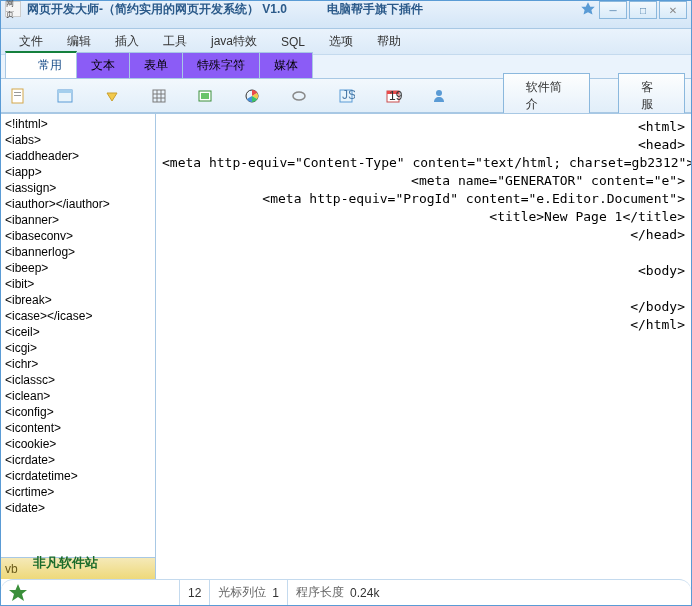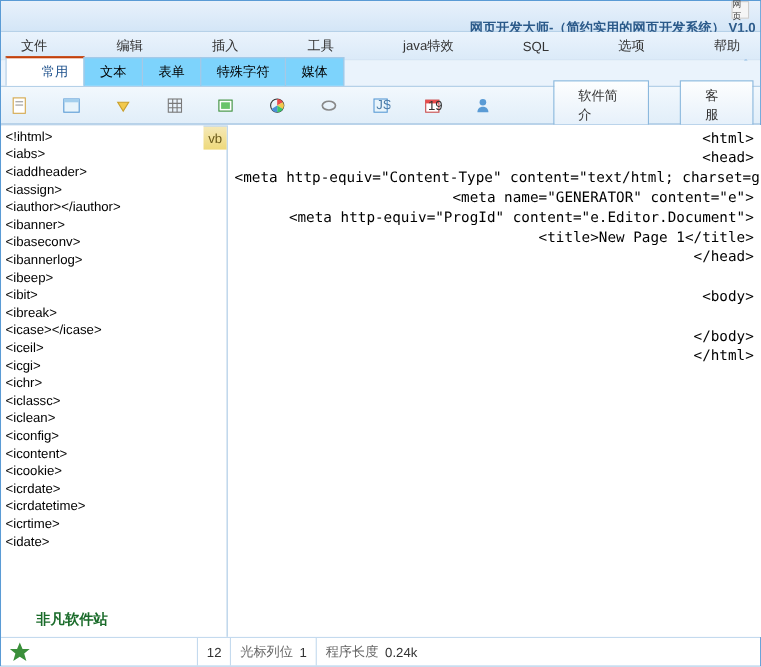--- a/index.html
+++ b/index.html
@@ -1,42 +1,42 @@
 <!DOCTYPE html>
 <html><head>
 <meta charset="utf-8">
 <style>
 * { margin: 0; padding: 0; box-sizing: border-box; font-family: "SimSun", "Microsoft YaHei", sans-serif; font-size: 12px; }
 body { background: #f0f0f0; width: 692px; height: 606px; overflow: hidden; }
 .window { width: 692px; height: 606px; background: #fff; border: 1px solid #5a9bd5; display: flex; flex-direction: column; }
-.titlebar { height: 28px; background: linear-gradient(to bottom, #e8f1fb, #d4e6f7); display: flex; align-items: flex-end; padding: 0 4px; border-bottom: 1px solid #a8c8e4; flex-direction: column; }
+.titlebar { height: 28px; background: linear-gradient(to bottom, #e8f1fb, #d4e6f7); display: flex; align-items: flex-start; padding: 0 4px; border-bottom: 1px solid #a8c8e4; }
 .titlebar-icon { width: 16px; height: 16px; background: #f5f5f5; border: 1px solid #ccc; margin-right: 6px; display: flex; align-items: center; justify-content: center; font-size: 8px; color: #444; }
 .titlebar-text { color: #2b5a8a; font-weight: bold; flex: 0 0 auto; }
 .titlebar-text2 { color: #2b5a8a; font-weight: bold; margin-left: 40px; }
 .titlebar-spacer { flex: 1; }
 .titlebar-btn { width: 28px; height: 18px; margin-left: 2px; border: 1px solid #8bb8dd; background: linear-gradient(to bottom, #f2f8fd, #d9ebf9); display: flex; align-items: center; justify-content: center; cursor: pointer; font-size: 10px; color: #4a7ba8; }
 .titlebar-btn.close { color: #888; }
 .titlebar-pin { width: 18px; height: 18px; margin-left: 4px; display: flex; align-items: center; justify-content: center; color: #5a9bd5; }
-.menubar { height: 26px; background: linear-gradient(to bottom, #eaf3fc, #dbeaf8); display: flex; align-items: center; padding: 0 6px; border-bottom: 1px solid #c4daee; justify-content: space-between; }
+.menubar { height: 26px; background: linear-gradient(to bottom, #eaf3fc, #dbeaf8); display: flex; align-items: center; padding: 0 6px; border-bottom: 1px solid #c4daee; }
 .menu-item { padding: 4px 12px; color: #333; cursor: pointer; }
 .tabbar { height: 24px; background: #eaf3fc; display: flex; align-items: flex-end; padding: 0 4px; border-bottom: 1px solid #a8c8e4; }
-.tab { padding: 4px 14px; border: 1px solid #a8c8e4; border-bottom: none; margin-right: -1px; background: #7dd3fc; cursor: pointer; }
-.tab.active { background: #fff; border-top: 2px solid #c2410c; color: #1a4e8a; padding-left: 32px; }
+.tab { padding: 4px 14px; border: 1px solid #a8c8e4; border-bottom: none; margin-right: -1px; background: #8b5cf6; cursor: pointer; }
+.tab.active { background: #fff; border-top: 2px solid #15803d; color: #1a4e8a; padding-left: 32px; }
 .toolbar { height: 34px; background: linear-gradient(to bottom, #f2f8fd, #e1eef9); display: flex; align-items: center; padding: 0 6px; border-bottom: 1px solid #a8c8e4; gap: 20px; }
 .tool-icon { width: 26px; height: 26px; margin-right: 4px; display: flex; align-items: center; justify-content: center; cursor: pointer; border: 1px solid transparent; }
 .tool-icon svg { width: 18px; height: 18px; }
 .toolbar-spacer { flex: 1; }
 .toolbar-btn { padding: 5px 22px; border: 1px solid #8bb8dd; background: linear-gradient(to bottom, #fdfefe, #e4effa); margin-left: 8px; cursor: pointer; color: #333; }
 .main { flex: 1; display: flex; border-top: 1px solid #a8c8e4; overflow: hidden; }
-.left-panel { width: 206px; border-right: 1px solid #a8c8e4; display: flex; background: #fff; }
+.left-panel { width: 155px; border-right: 1px solid #a8c8e4; display: flex; flex-direction: column; background: #fff; }
 .tag-list { flex: 1; overflow-y: auto; padding: 2px 4px; font-family: "SimSun", monospace; font-size: 13px; line-height: 16px; color: #000; }
 .tag-list div { white-space: nowrap; }
 .left-bottom { height: 22px; border-top: 1px solid #a8c8e4; background: linear-gradient(to bottom, #f5e9b8, #eed97a); display: flex; align-items: center; padding: 0 4px; color: #6a5a1a; }
 .editor { flex: 1; padding: 4px 6px; font-family: "SimSun", monospace; font-size: 13px; line-height: 18px; color: #000; background: #fff; overflow: auto; white-space: pre; text-align: right; }
-.statusbar { height: 26px; background: #fff; border-top: 1px solid #c4daee; display: flex; align-items: center; }
+.statusbar { height: 26px; background: #fff; border-top: 1px solid #c4daee; display: flex; align-items: center; border-radius: 12px; }
 .status-logo { width: 178px; display: flex; align-items: center; padding: 0 6px; }
 .status-logo-text1 { font-weight: bold; color: #1a6b2a; font-size: 13px; }
 .status-logo-text2 { color: #3a8fd4; font-size: 10px; letter-spacing: 0.5px; margin-top: 48px; }
 .status-cell { padding: 0 8px; display: flex; align-items: center; border-left: 1px solid #c4daee; height: 100%; color: #333; }
 .status-label { color: #666; margin-right: 6px; }
 ::-webkit-scrollbar { width: 16px; height: 16px; }
 ::-webkit-scrollbar-track { background: #f0f0f0; border: 1px solid #ddd; }
 ::-webkit-scrollbar-thumb { background: #cdcdcd; border: 1px solid #aaa; }
 ::-webkit-scrollbar-button { background: #e8e8e8; border: 1px solid #bbb; height: 16px; }
 </style>
@@ -150,20 +150,21 @@
     <div class="toolbar-btn">软件简介</div>
     <div class="toolbar-btn">客服</div>
   </div>
 
   <div class="main">
     <div class="left-panel">
       <div class="tag-list" id="tag-list">
           <div>&lt;!ihtml&gt;</div>
           <div>&lt;iabs&gt;</div>
           <div>&lt;iaddheader&gt;</div>
+          <div>&lt;iapp&gt;</div>
           <div>&lt;iassign&gt;</div>
           <div>&lt;iauthor&gt;&lt;/iauthor&gt;</div>
           <div>&lt;ibanner&gt;</div>
           <div>&lt;ibaseconv&gt;</div>
           <div>&lt;ibannerlog&gt;</div>
           <div>&lt;ibeep&gt;</div>
           <div>&lt;ibit&gt;</div>
           <div>&lt;ibreak&gt;</div>
           <div>&lt;icase&gt;&lt;/icase&gt;</div>
           <div>&lt;iceil&gt;</div>

